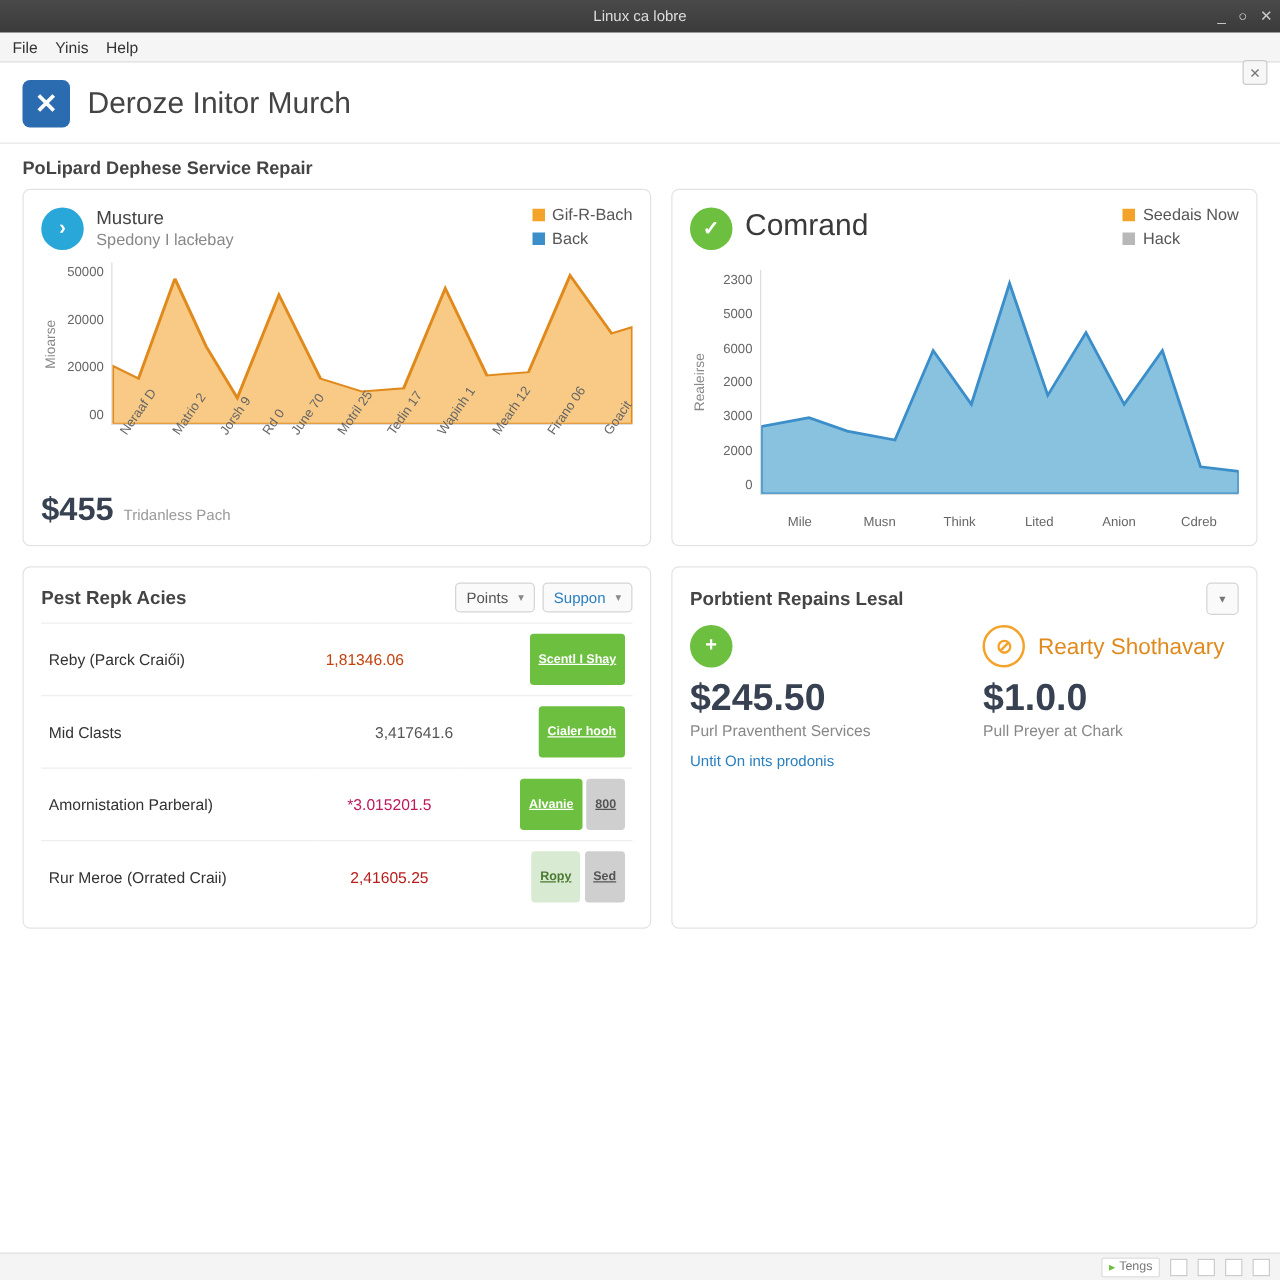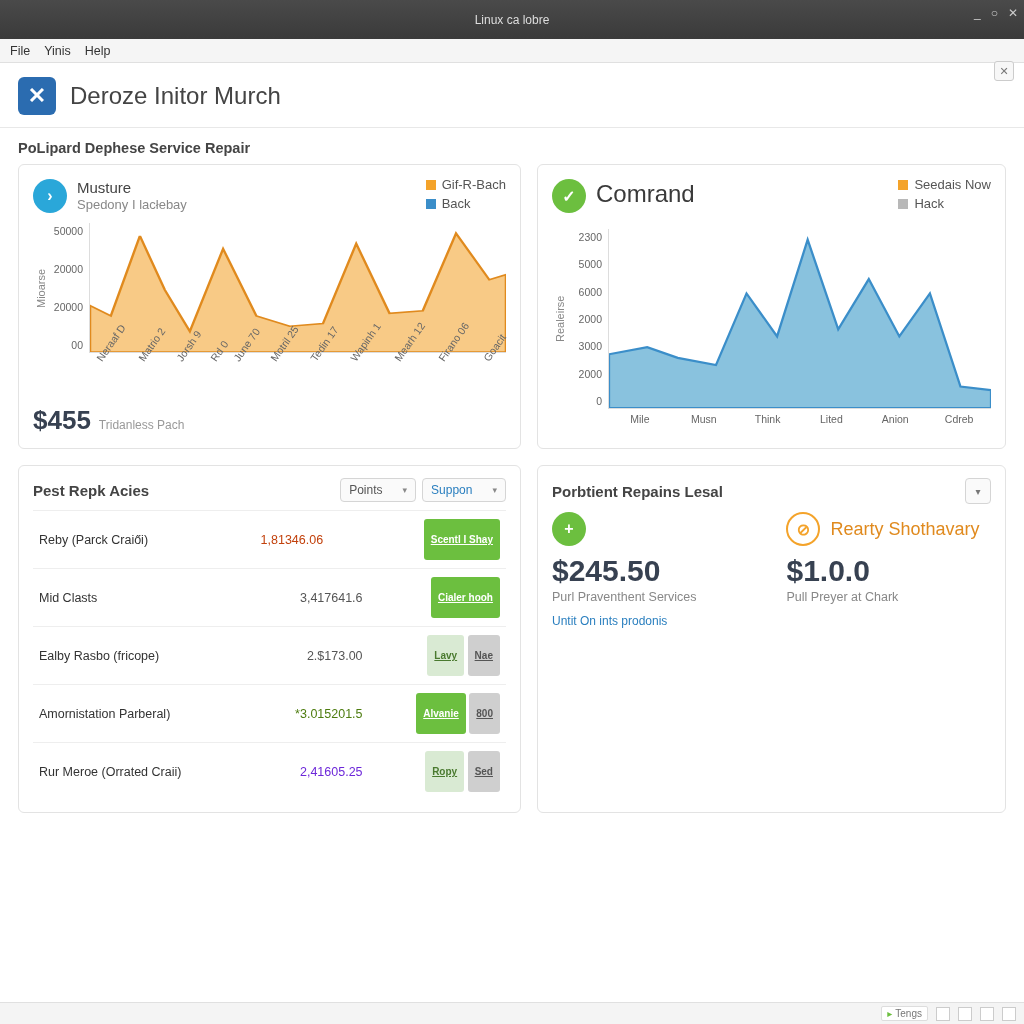--- a/index.html
+++ b/index.html
@@ -8,21 +8,21 @@
     font-size: 13px;
     color: #333;
     background: #fff;
     width: 1024px;
     height: 1024px;
     overflow: hidden;
     position: relative;
   }
   
   .titlebar {
-    height: 39px;
+    height: 26px;
     background: linear-gradient(#4a4a4a, #3a3a3a);
     color: #ddd;
     display: flex;
     align-items: center;
     justify-content: center;
     position: relative;
     font-size: 12px;
   }
   .titlebar .win-controls {
     position: absolute;
@@ -166,21 +166,21 @@
     gap: 0;
   }
   .xticks span {
     flex: 1;
     text-align: center;
     transform: rotate(-55deg);
     transform-origin: top left;
     white-space: nowrap;
     padding-top: 6px;
   }
-  .xticks.flat span { transform: none; padding-top: 4px; }
+  .xticks.flat span { transform: none; padding-top: 16px; }
   .metrics-row {
     display: flex;
     gap: 40px;
     margin-top: 34px;
     align-items: flex-end;
   }
   .metrics-row .metric .val {
     font-size: 26px; font-weight: 600; color: #374151;
   }
   .metrics-row .metric .lbl {
@@ -196,21 +196,21 @@
     font-size: 15px; font-weight: 600; color: #444;
   }
   .dropdown-group { display: flex; gap: 6px; }
   .dd-btn {
     border: 1px solid #d5d5d5;
     background: #fafafa;
     color: #555;
     font-size: 12px;
     padding: 4px 8px;
     border-radius: 4px;
-    display: flex; align-items: center; gap: 20px;
+    display: flex; align-items: center; gap: 8px;
     cursor: pointer;
   }
   .dd-btn.accent { color: #2a7fbf; }
   .dd-btn .caret { font-size: 9px; color: #888; }
   .square-dd {
     width: 26px; height: 26px;
     border: 1px solid #d5d5d5; border-radius: 4px;
     background: #fafafa;
     display: flex; align-items:center; justify-content:center;
     color: #777; font-size: 10px; cursor: pointer;
@@ -434,32 +434,27 @@
             <td>Reby (Parck Craiői)</td>
             <td style="text-align: left; color: #c2410c;">1,81346.06</td>
             <td style="text-align: right; white-space: nowrap;"><span class="pill">Scentl I Shay</span></td>
           </tr>
           <tr>
             <td>Mid Clasts</td>
             <td style="text-align: right; color: rgb(85, 85, 85);">3,417641.6</td>
             <td style="text-align: right; white-space: nowrap;"><span class="pill">Cialer hooh</span></td>
           </tr>
           <tr>
-            <td>Ealby Rasbo (fricope)</td>
-            <td style="text-align: right; color: rgb(85, 85, 85);">2.$173.00</td>
-            <td style="text-align: right; white-space: nowrap;"><span class="pill pale">Lavy</span> <span class="pill grey">Nae</span></td>
-          </tr>
-          <tr>
             <td>Amornistation Parberal)</td>
-            <td style="text-align: right; color: #4d7c0f;">*3.015201.5</td>
+            <td style="text-align: center; color: #be185d;">*3.015201.5</td>
             <td style="text-align: right; white-space: nowrap;"><span class="pill">Alvanie</span> <span class="pill grey">800</span></td>
           </tr>
           <tr>
             <td>Rur Meroe (Orrated Craii)</td>
-            <td style="text-align: right; color: #6d28d9;">2,41605.25</td>
+            <td style="text-align: center; color: #b91c1c;">2,41605.25</td>
             <td style="text-align: right; white-space: nowrap;"><span class="pill pale">Ropy</span> <span class="pill grey">Sed</span></td>
           </tr>
         </tbody>
     </table>
   </div>
 
   <div class="card">
     <div class="card-title-row">
       <div class="card-title">Porbtient Repains Lesal</div>
       <div class="square-dd">

